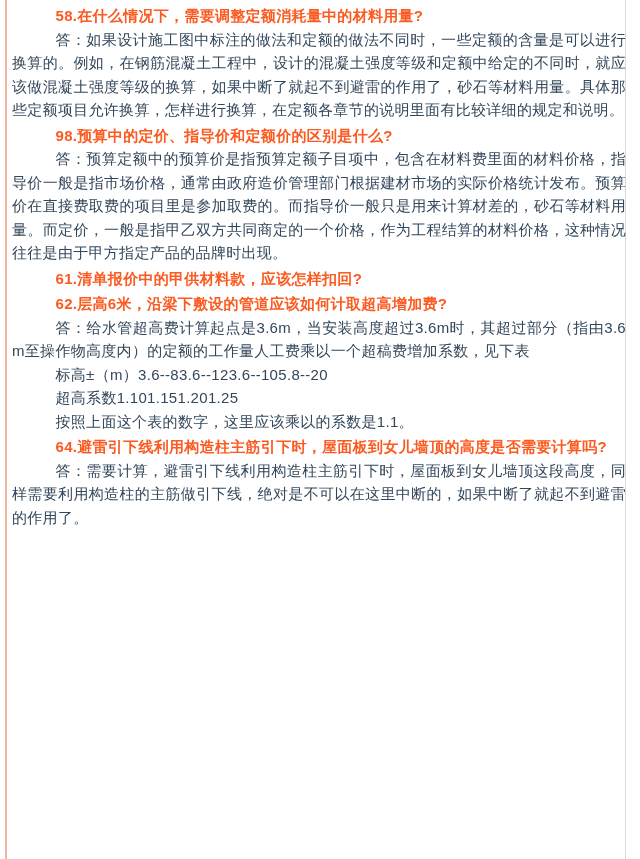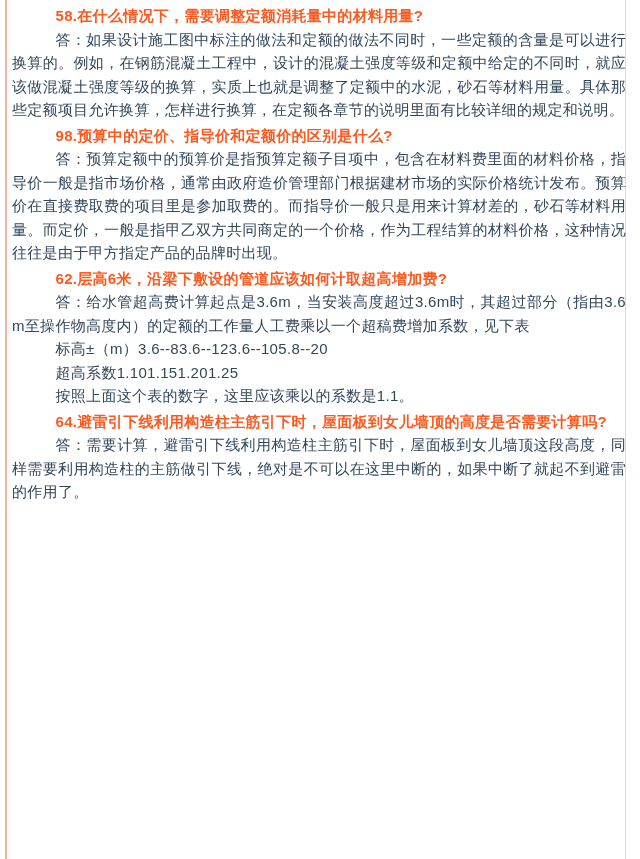--- a/index.html
+++ b/index.html
@@ -61,32 +61,33 @@
 <body>
 
 <div class="page">
   <div class="border-left"></div>
   <div class="border-right"></div>
 
   <div class="content">
 
     <section>
       <p class="q">58.在什么情况下，需要调整定额消耗量中的材料用量?</p>
-      <p class="a">答：如果设计施工图中标注的做法和定额的做法不同时，一些定额的含量是可以进行换算的。例如，在钢筋混凝土工程中，设计的混凝土强度等级和定额中给定的不同时，就应该做混凝土强度等级的换算，实质上也就是调整了定额中的水泥，砂石等材料用量。具体那些定额项目允许换算，怎样进行换算，在定额各章节的说明里面有比较详细的规定和说明。</p>
+      <p class="a">答：如果设计施工图中标注的做法和定额的做法不同时，一些定额的含量是可以进行换算的。例如，在钢筋混凝土工程中，设计的混凝土强度等级和定额中给定的不同时，就应该做混凝土强度等级的换算，如果中断了就起不到避雷的作用了，砂石等材料用量。具体那些定额项目允许换算，怎样进行换算，在定额各章节的说明里面有比较详细的规定和说明。</p>
     </section>
 
     <section>
       <p class="q">98.预算中的定价、指导价和定额价的区别是什么?</p>
       <p class="a">答：预算定额中的预算价是指预算定额子目项中，包含在材料费里面的材料价格，指导价一般是指市场价格，通常由政府造价管理部门根据建材市场的实际价格统计发布。预算价在直接费取费的项目里是参加取费的。而指导价一般只是用来计算材差的，砂石等材料用量。而定价，一般是指甲乙双方共同商定的一个价格，作为工程结算的材料价格，这种情况往往是由于甲方指定产品的品牌时出现。</p>
     </section>
 
     <section>
     </section>
 
     <section>
+      <p class="q">61.清单报价中的甲供材料款，应该怎样扣回?</p>
     </section>
 
     <section>
       <p class="q">62.层高6米，沿梁下敷设的管道应该如何计取超高增加费?</p>
       <p class="a">答：给水管超高费计算起点是3.6m，当安装高度超过3.6m时，其超过部分（指由3.6m至操作物高度内）的定额的工作量人工费乘以一个超稿费增加系数，见下表</p>
       <p class="a">标高±（m）3.6--83.6--123.6--105.8--20</p>
       <p class="a">超高系数1.101.151.201.25</p>
       <p class="a">按照上面这个表的数字，这里应该乘以的系数是1.1。</p>
     </section>
 

